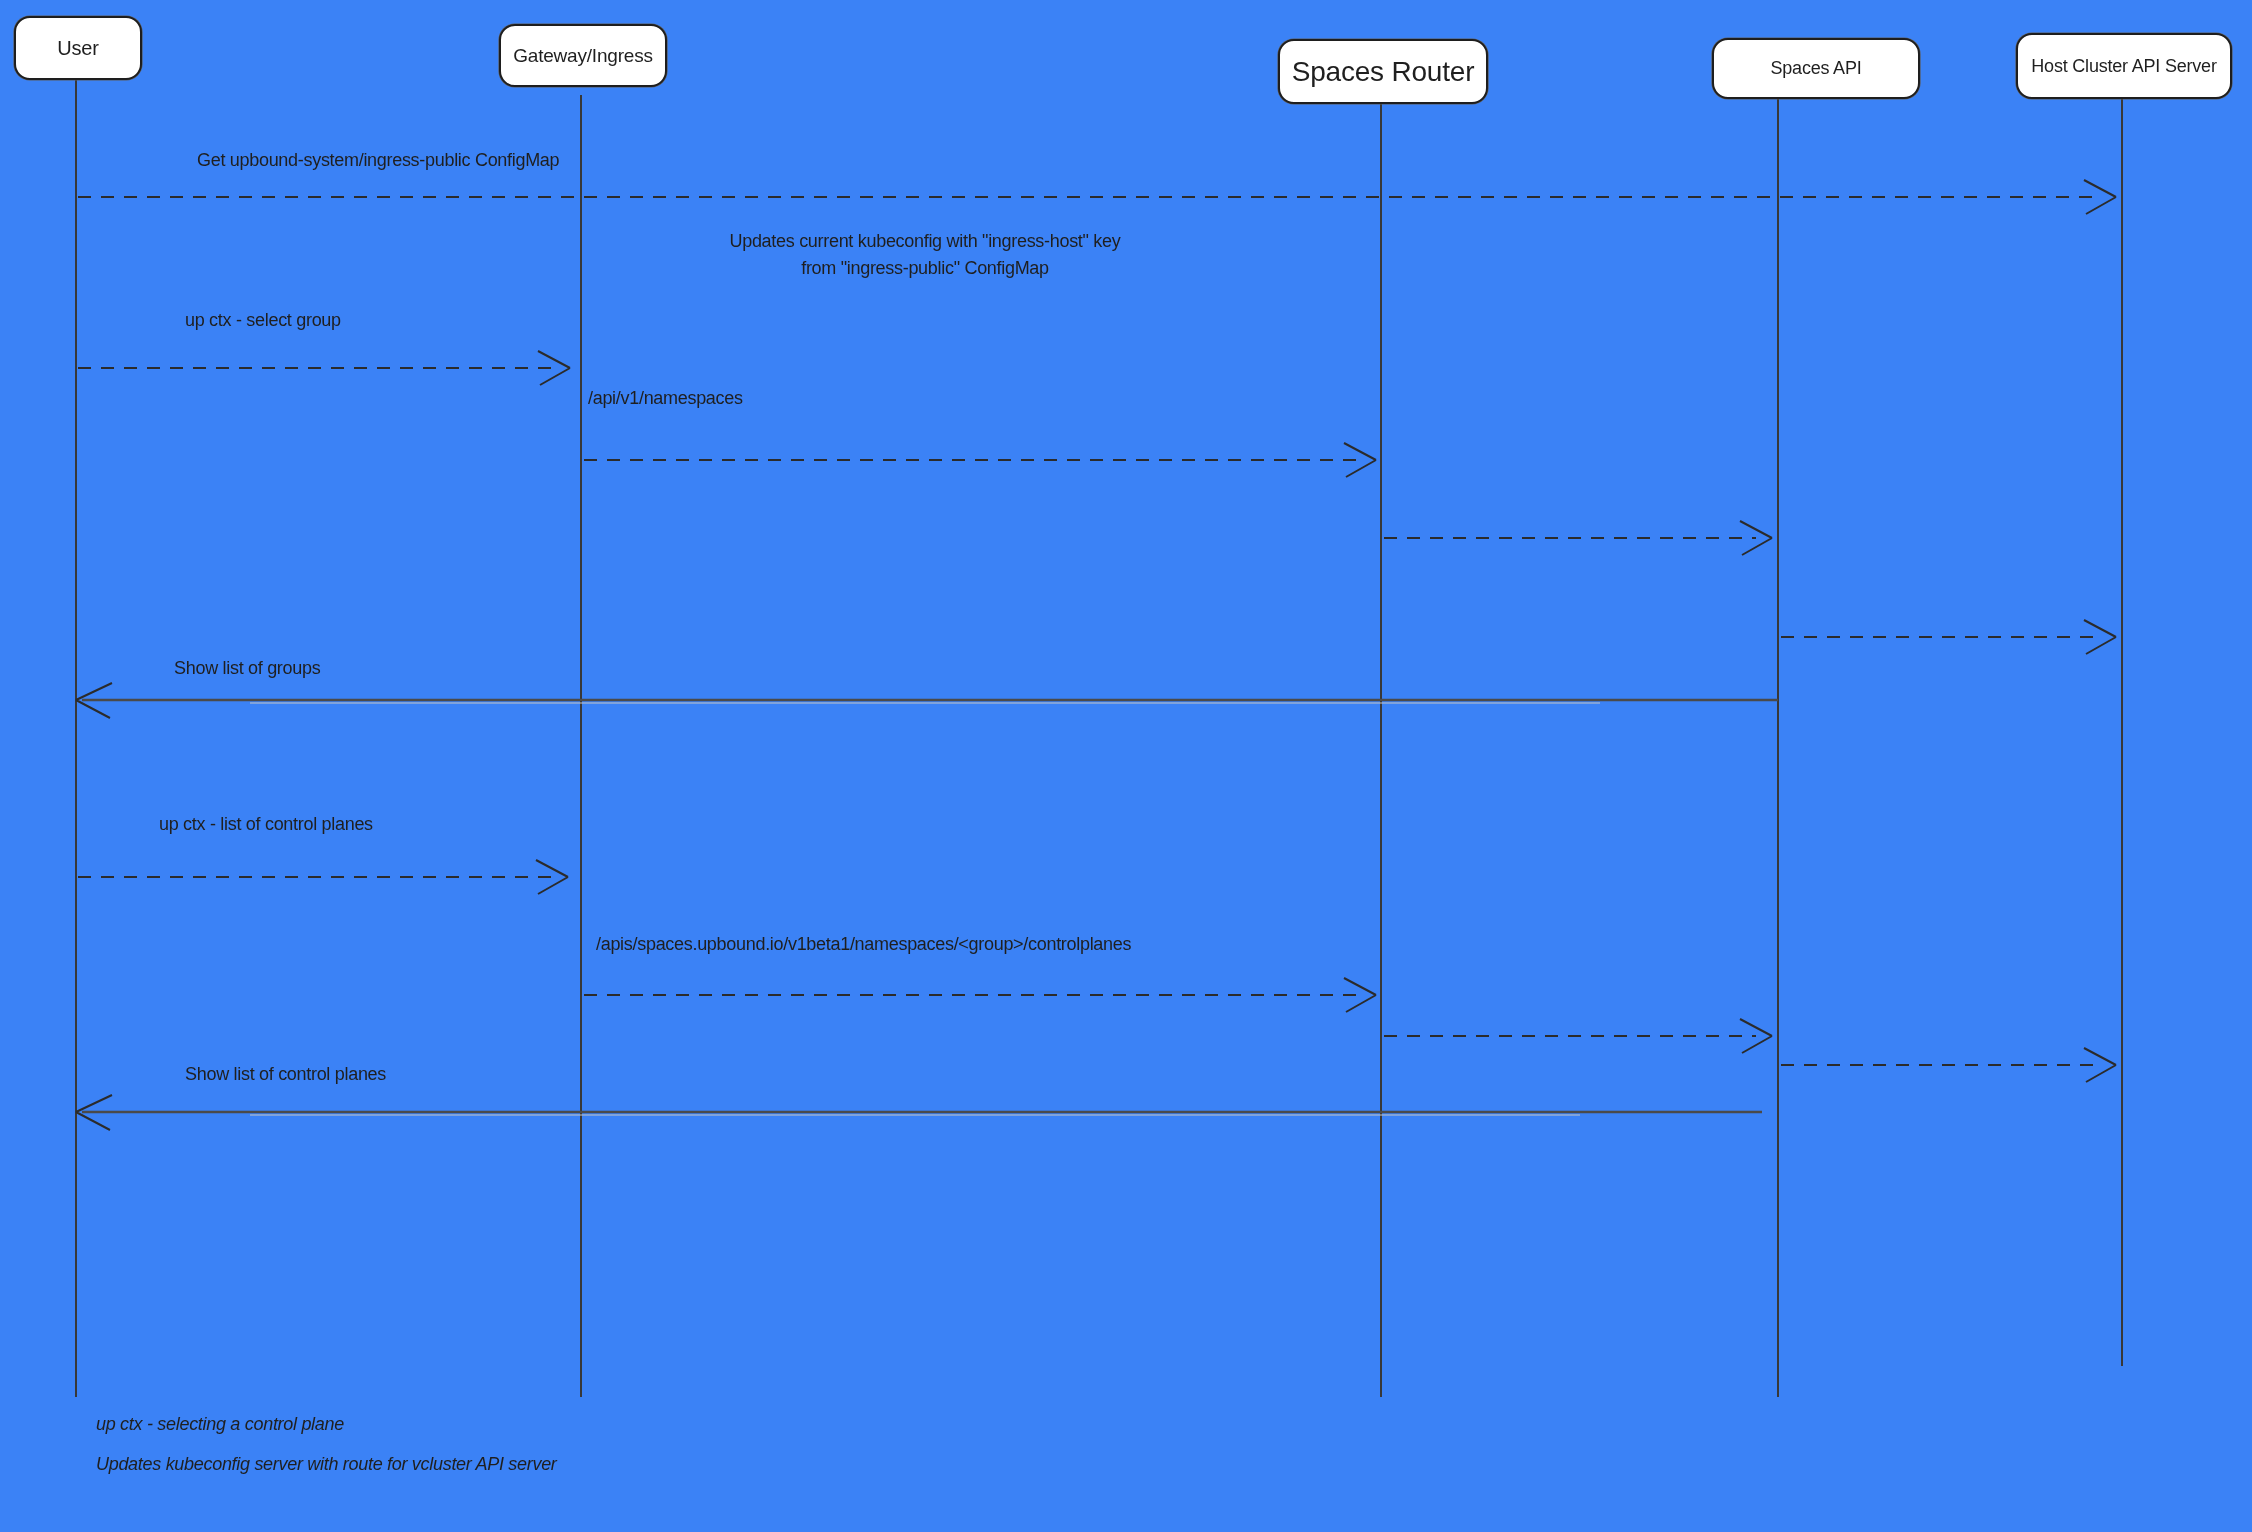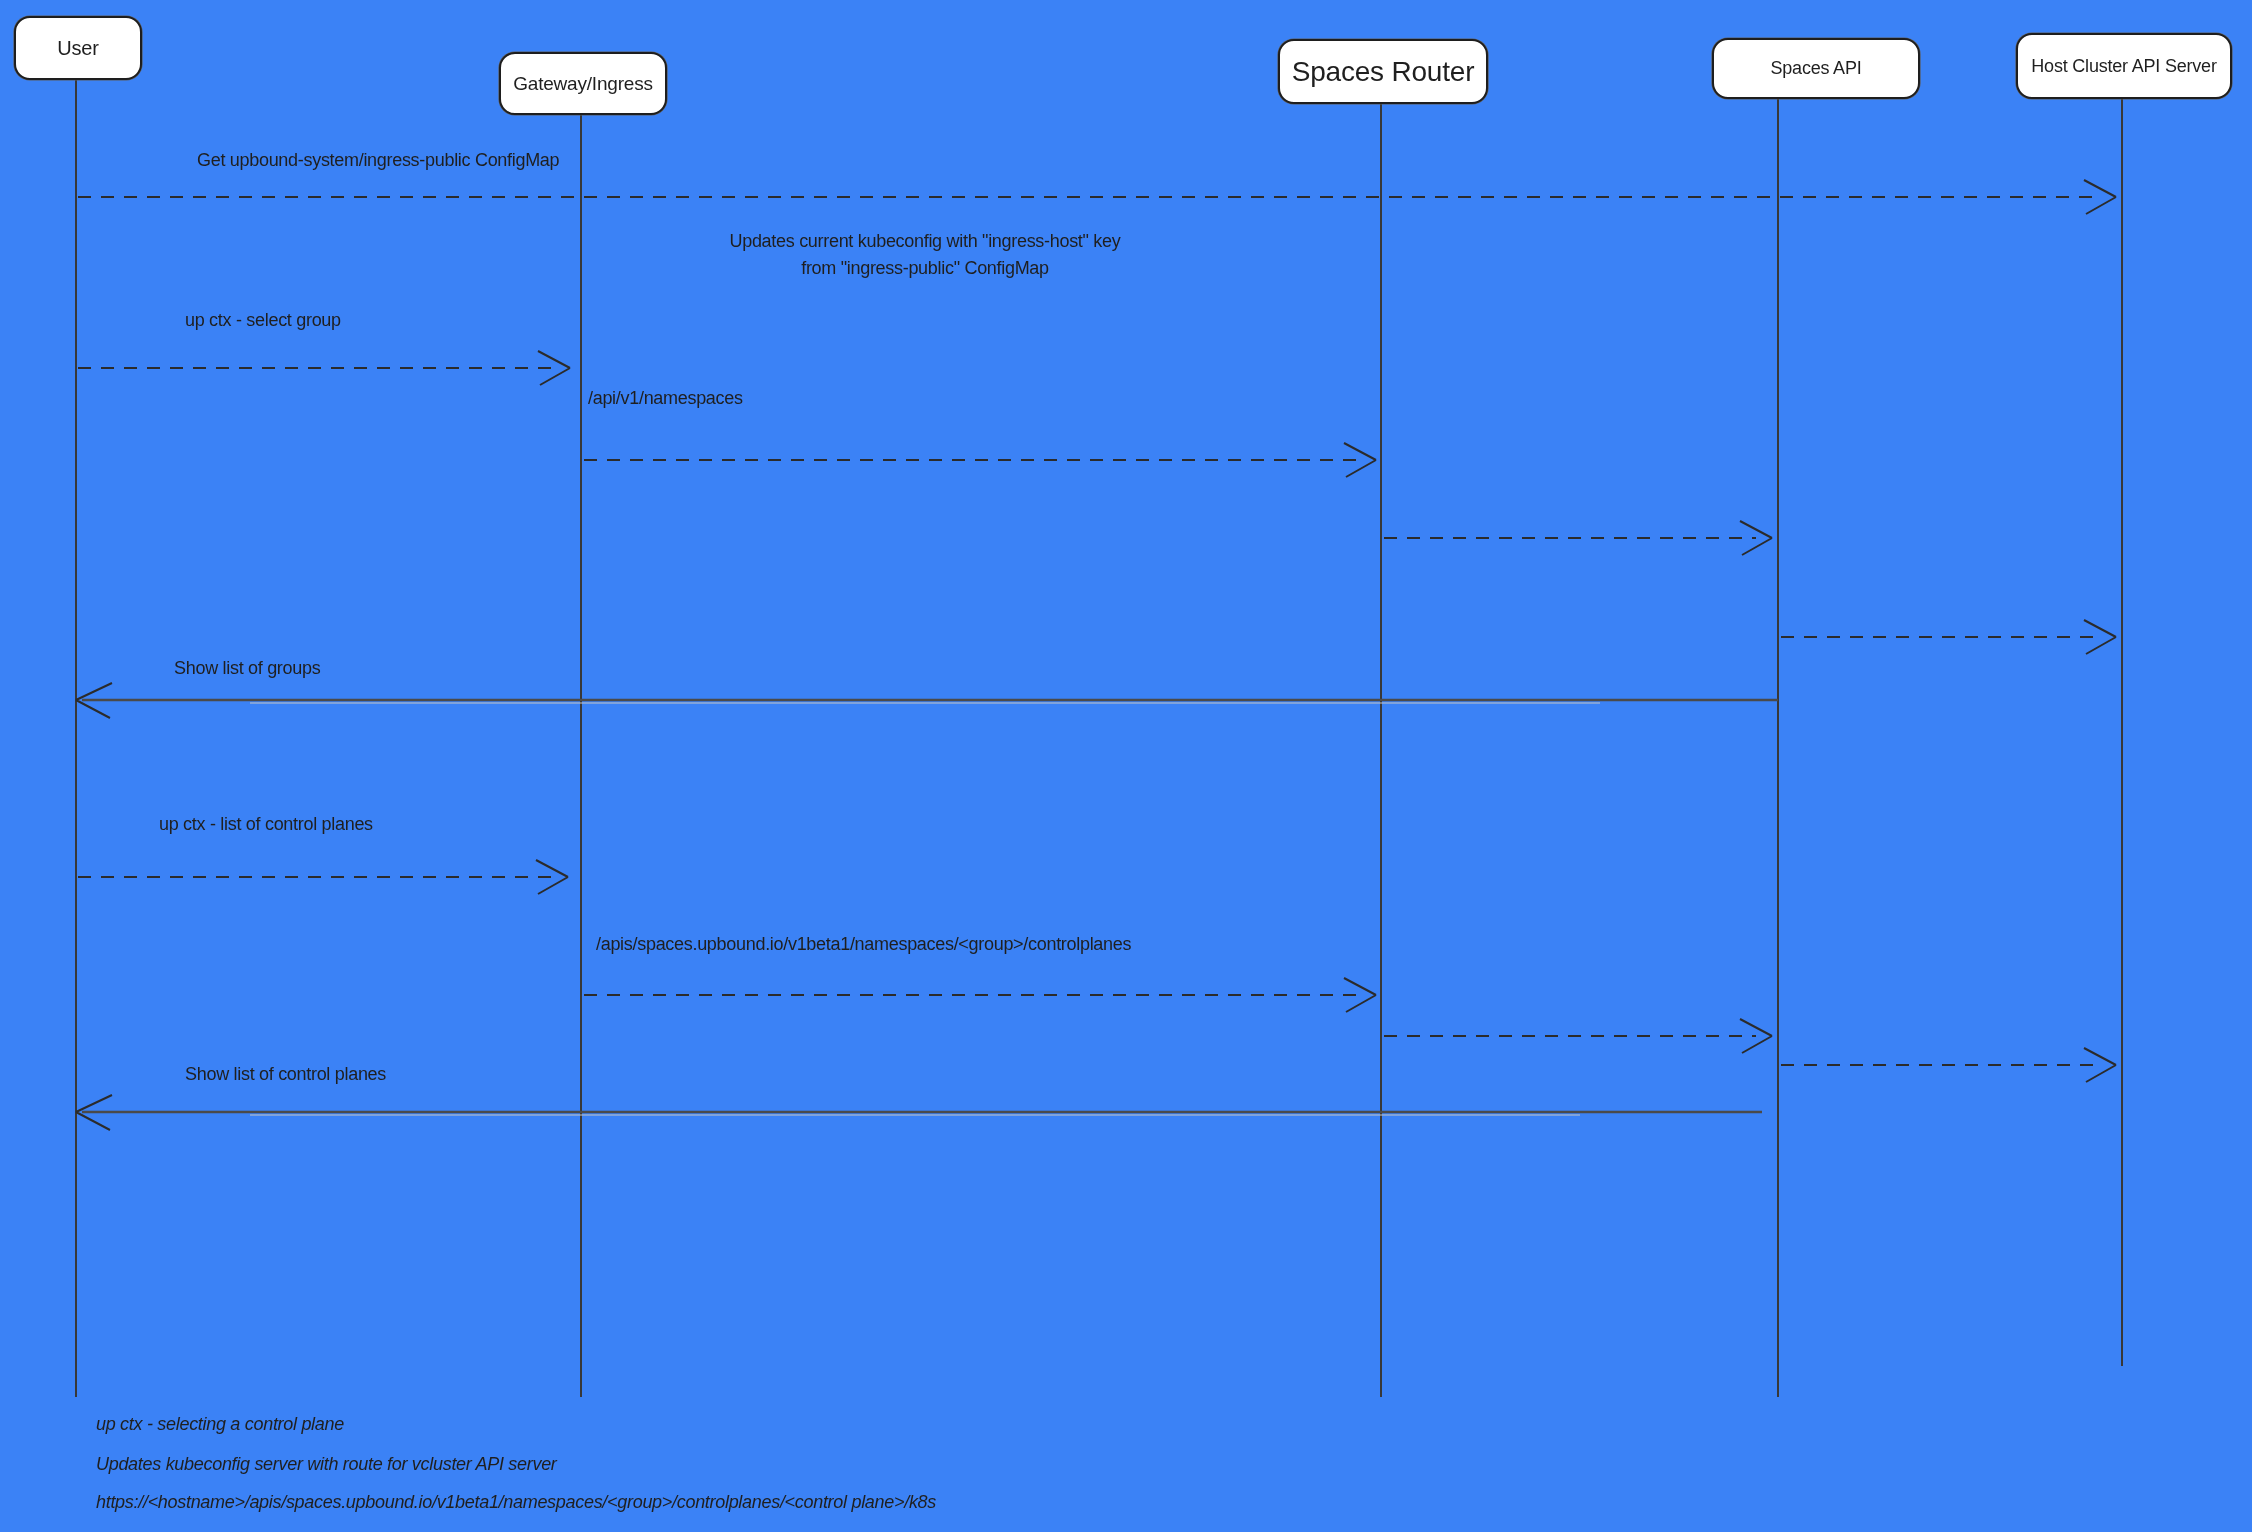--- a/index.html
+++ b/index.html
@@ -113,21 +113,21 @@
         <line x1="1580" y1="1115" x2="250" y2="1115" stroke="#c3c3c3" stroke-width="1.2"></line>
         <path d="M112 1095 L76 1112 M76 1112 L110 1130" stroke="#2b2b2b" stroke-width="2"></path>
       </g>
     </g>
   </svg>
 
   <div class="actor" style="left:14px;top:16px;width:124px;height:60px;font-size:20px;">
     <span class="lbl">User</span>
   </div>
 
-  <div class="actor" style="left:499px;top:52px;width:164px;height:59px;font-size:19px;">
+  <div class="actor" style="left:499px;top:24px;width:164px;height:59px;font-size:19px;">
     <span class="lbl">Gateway/Ingress</span>
   </div>
 
   <div class="actor" style="left:1278px;top:39px;width:206px;height:61px;font-size:28px;">
     <span class="lbl">Spaces Router</span>
   </div>
 
   <div class="actor" style="left:1676px;top:38px;width:204px;height:57px;font-size:18px;margin-left:36px;">
     <span class="lbl">Spaces API</span>
   </div>
@@ -150,15 +150,14 @@
   <div class="msg-label" style="left:174px;top:658px;">Show list of groups</div>
 
   <div class="msg-label" style="left:159px;top:814px;">up ctx - list of control planes</div>
 
   <div class="msg-label" style="left:596px;top:934px;">/apis/spaces.upbound.io/v1beta1/namespaces/&lt;group&gt;/controlplanes</div>
 
   <div class="msg-label" style="left:185px;top:1064px;">Show list of control planes</div>
 
   <div class="footer-note" style="top:1414px;">up ctx - selecting a control plane</div>
   <div class="footer-note" style="top:1454px;">Updates kubeconfig server with route for vcluster API server</div>
-  <div class="footer-note" style="top:1492px;">https://&lt;hostname&gt;/apis/spaces.upbound.io/v1beta1/namespaces/&lt;group&gt;/controlplanes/&lt;control plane&gt;/k8s</div>
 
 </div>
 
 </body></html>

